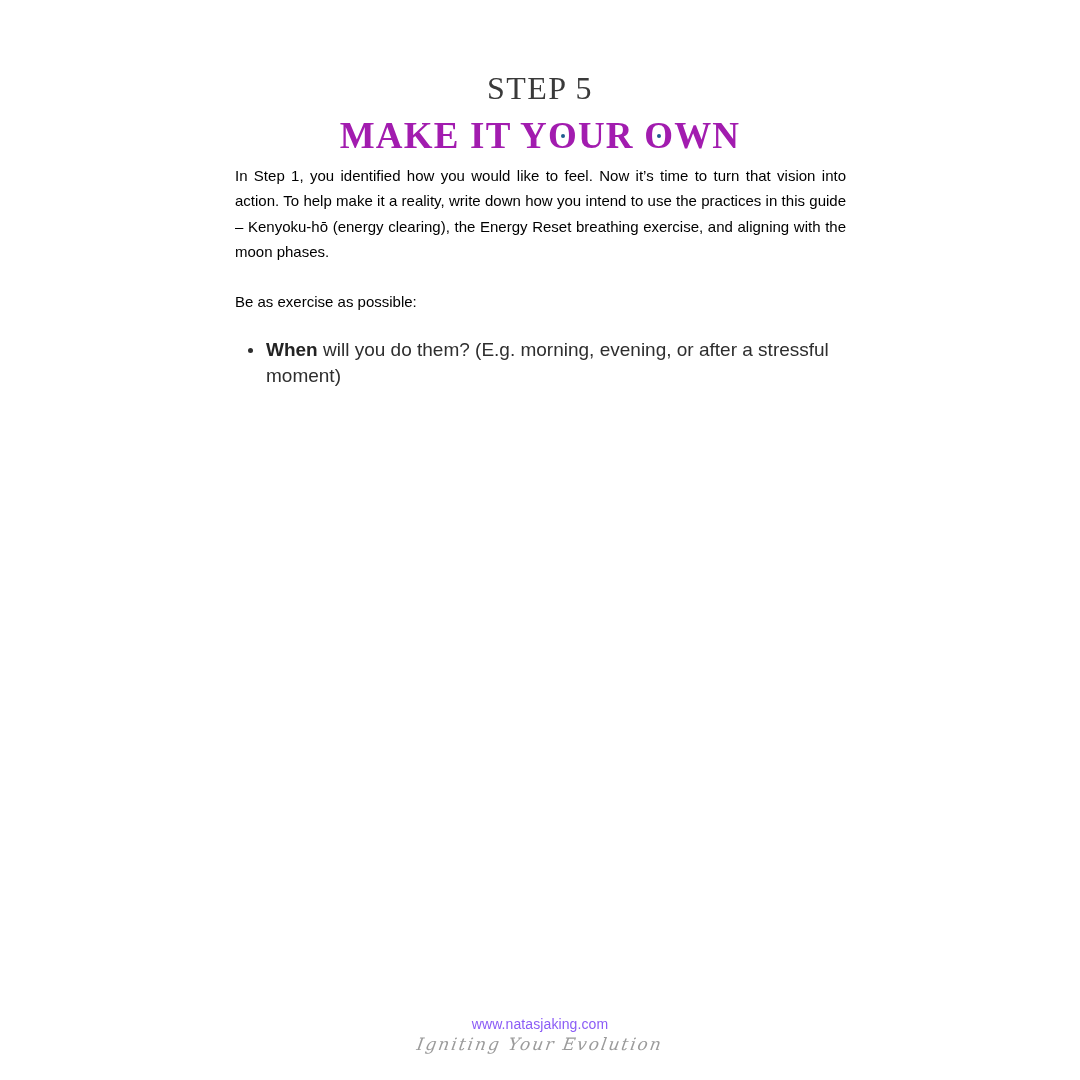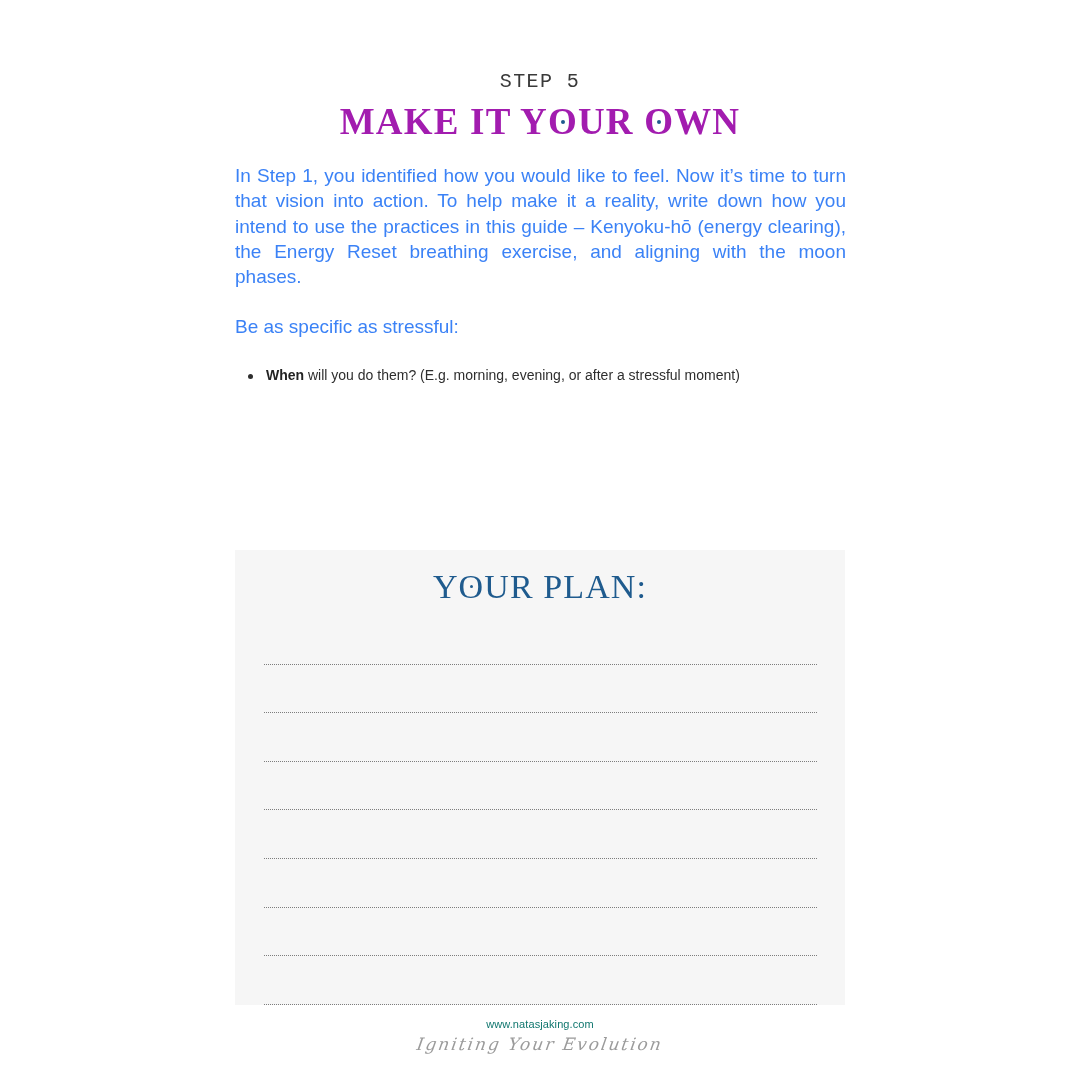--- a/index.html
+++ b/index.html
@@ -23,22 +23,22 @@
 
   
   .header {
     position: absolute;
     left: 0;
     top: 70px;
     width: 1080px;
     text-align: center;
   }
   .step-label {
-    font-family: Liberation Mono, monospace;
-    font-size: 20px;
+    font-family: Liberation Serif, serif;
+    font-size: 32px;
     font-weight: 400;
     letter-spacing: 1.4px;
     color: #3a3a3a;
     line-height: 1.15;
   }
   .main-title {
     margin-top: 9px;
     font-family: "Liberation Serif", serif;
     font-size: 37px;
     font-weight: 700;
@@ -66,23 +66,23 @@
 
   
   .content {
     position: absolute;
     left: 235px;
     top: 163px;
     width: 611px;
   }
   .para {
     font-family: "Liberation Sans", sans-serif;
-    font-size: 19px;
+    font-size: 15px;
     line-height: 25.3px;
-    color: #3b82f6;
+    color: #000000;
     text-align: justify;
     text-justify: inter-word;
     margin: 0;
   }
   .para.lead {
     margin-bottom: 0;
   }
   .specific {
     margin-top: 25px;
     text-align: left;
@@ -90,21 +90,21 @@
 
   .bullets {
     margin: 23px 0 0 0;
     padding: 0;
     list-style: none;
   }
   .bullets li {
     position: relative;
     padding-left: 31px;
     font-family: "Liberation Sans", sans-serif;
-    font-size: 14px;
+    font-size: 19px;
     line-height: 25.3px;
     color: #2e2e2e;
     margin-bottom: 0.5px;
   }
   .bullets li::before {
     content: "";
     position: absolute;
     left: 13px;
     top: 11px;
     width: 5px;
@@ -172,22 +172,22 @@
   
   .footer {
     position: absolute;
     left: 0;
     top: 1016px;
     width: 1080px;
     text-align: center;
   }
   .footer-url {
     font-family: "Liberation Sans", sans-serif;
-    font-size: 11px;
-    color: #0f766e;
+    font-size: 14px;
+    color: #8b5cf6;
     letter-spacing: 0.1px;
     line-height: 16px;
   }
   .footer-tagline {
     margin-top: 1px;
     font-family: "DejaVu Serif", serif;
     font-style: italic;
     font-size: 17px;
     letter-spacing: 2px;
     color: #8a8a8a;
@@ -201,38 +201,25 @@
 
 <div class="page">
 
   <div class="header">
     <div class="step-label">STEP 5</div>
     <div class="main-title"><span>MAKE IT Y</span><span class="dot-o">O</span><span>UR </span><span class="dot-o">O</span><span>WN</span></div>
   </div>
 
   <div class="content">
     <p class="para lead">In Step 1, you identified how you would like to feel. Now it’s time to turn that vision into action. To help make it a reality, write down how you intend to use the practices in this guide – Kenyoku-hō (energy clearing), the Energy Reset breathing exercise, and aligning with the moon phases.</p>
-    <p class="para specific">Be as specific as stressful:</p>
+    <p class="para specific">Be as exercise as possible:</p>
     <ul class="bullets">
         <li><b>When</b><span> will you do them? (E.g. morning, evening, or after a stressful moment)</span></li>
       </ul>
   </div>
 
-  <div class="plan-box">
-    <div class="plan-title"><span>Y</span><span class="dot-o">O</span><span>UR PLAN:</span></div>
-    <div class="plan-lines">
-        <div class="plan-line"></div>
-        <div class="plan-line"></div>
-        <div class="plan-line"></div>
-        <div class="plan-line"></div>
-        <div class="plan-line"></div>
-        <div class="plan-line"></div>
-        <div class="plan-line"></div>
-        <div class="plan-line"></div>
-      </div>
-  </div>
 
   <div class="footer">
     <div class="footer-url">www.natasjaking.com</div>
     <div class="footer-tagline">Igniting Your Evolution</div>
   </div>
 
 </div>
 
 </body></html>

